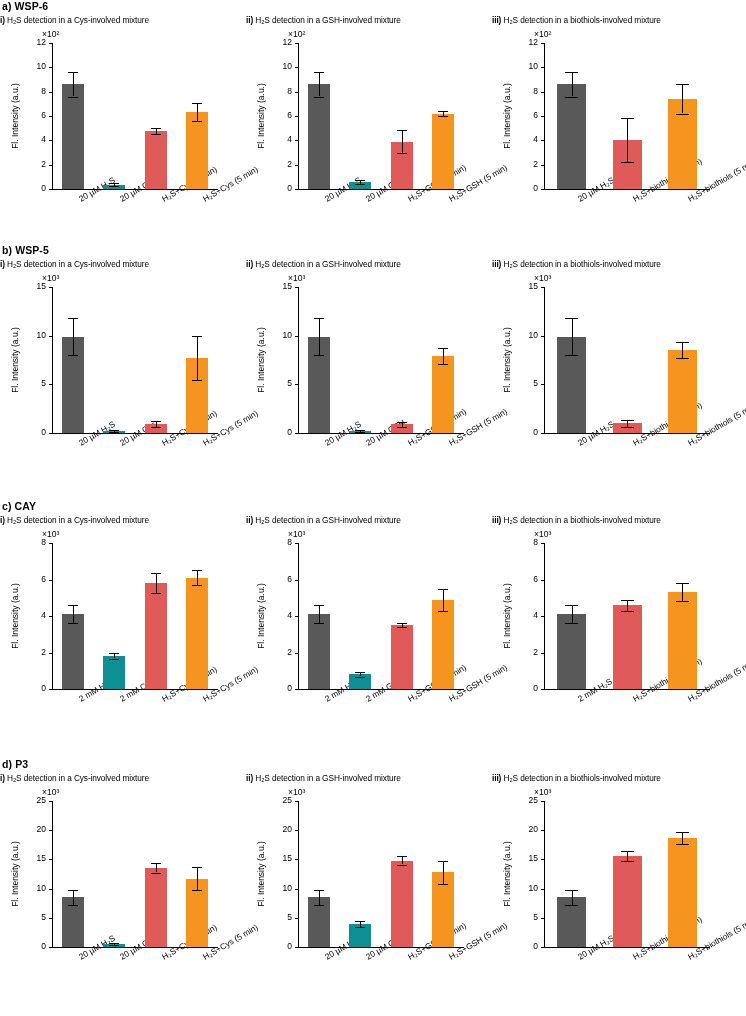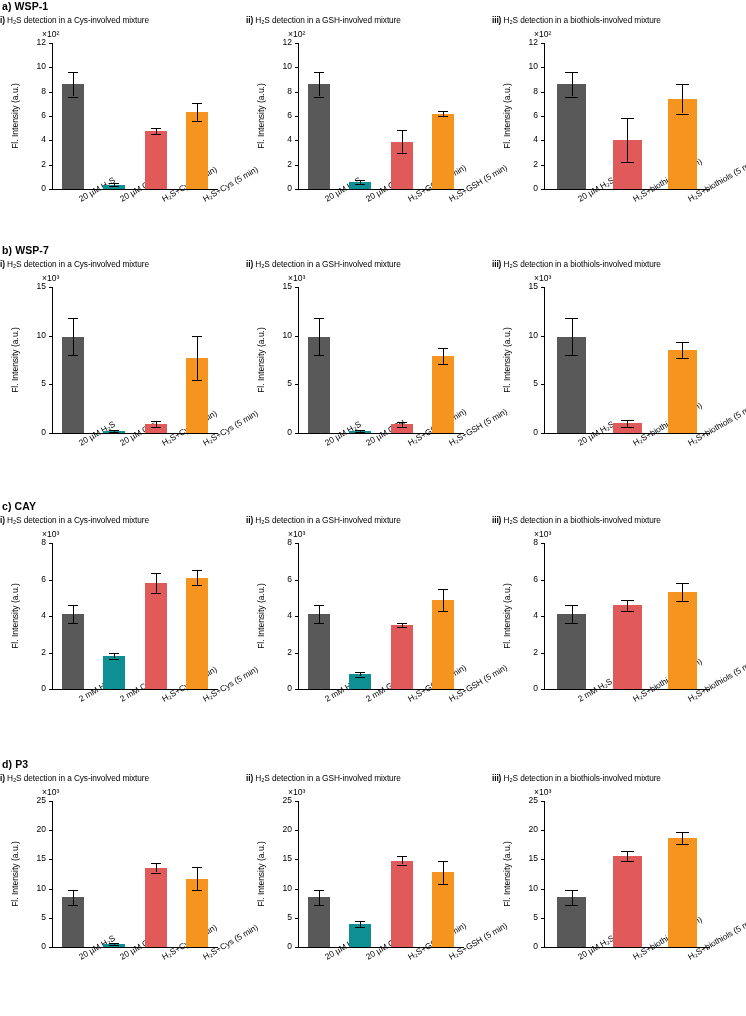--- a/index.html
+++ b/index.html
@@ -48,21 +48,21 @@
     transform-origin: 0 0;
     transform: rotate(-30deg);
     text-align: right;
   }
 </style>
 </head>
 <body>
 
 <div id="page">
     <div class="section" style="position: absolute; left: 0px; top: 0px; width: 746px;">
-      <div class="section-title">a) WSP-1</div>
+      <div class="section-title">a) WSP-6</div>
       <div class="panel" style="position: absolute; left: 0px; top: 15px; width: 246px; height: 225px;">
         <div class="panel-title"><b>i)</b><span> H₂S detection in a Cys-involved mixture</span></div>
         <div class="plotwrap" style="position: absolute; left: 0px; top: 14px; width: 246px; height: 200px;">
           <div class="exp" style="left: 42px; top: 0px;">×10²</div>
           <div class="ylabel" style="left: 10px; top: 160px; width: 146px; text-align: center;">Fl. Intensity (a.u.)</div>
           <div class="axis-line" style="left: 52px; top: 14px; width: 1px; height: 146px;"></div>
           <div class="axis-line" style="left: 52px; top: 160px; width: 166px; height: 1px;"></div>
           <div class="axis-line" style="left: 49px; top: 160px; width: 3px; height: 1px;"></div>
           <div class="ticklabel" style="left: 18px; width: 28px; top: 154px;">0</div>
           <div class="axis-line" style="left: 49px; top: 136px; width: 3px; height: 1px;"></div>
@@ -175,21 +175,21 @@
           <div class="xlab" style="left: 139px; top: 166px; transform: rotate(-30deg); transform-origin: 0px 0px;">H₂S+biothiols (0 min)</div>
           <div style="position: absolute; left: 176px; top: 70px; width: 29px; height: 90.0333px; background: rgb(245, 148, 31);"></div>
           <div style="position: absolute; left: 190px; top: 55px; width: 1px; height: 29.2px; background: rgb(0, 0, 0);"></div>
           <div style="position: absolute; left: 184px; top: 55px; width: 13px; height: 1px; background: rgb(0, 0, 0);"></div>
           <div style="position: absolute; left: 184px; top: 85px; width: 13px; height: 1px; background: rgb(0, 0, 0);"></div>
           <div class="xlab" style="left: 194px; top: 166px; transform: rotate(-30deg); transform-origin: 0px 0px;">H₂S+biothiols (5 min)</div>
         </div>
       </div>
     </div>
     <div class="section" style="position: absolute; left: 0px; top: 244px; width: 746px;">
-      <div class="section-title">b) WSP-7</div>
+      <div class="section-title">b) WSP-5</div>
       <div class="panel" style="position: absolute; left: 0px; top: 15px; width: 246px; height: 225px;">
         <div class="panel-title"><b>i)</b><span> H₂S detection in a Cys-involved mixture</span></div>
         <div class="plotwrap" style="position: absolute; left: 0px; top: 14px; width: 246px; height: 200px;">
           <div class="exp" style="left: 42px; top: 0px;">×10³</div>
           <div class="ylabel" style="left: 10px; top: 160px; width: 146px; text-align: center;">Fl. Intensity (a.u.)</div>
           <div class="axis-line" style="left: 52px; top: 14px; width: 1px; height: 146px;"></div>
           <div class="axis-line" style="left: 52px; top: 160px; width: 166px; height: 1px;"></div>
           <div class="axis-line" style="left: 49px; top: 160px; width: 3px; height: 1px;"></div>
           <div class="ticklabel" style="left: 18px; width: 28px; top: 154px;">0</div>
           <div class="axis-line" style="left: 49px; top: 111px; width: 3px; height: 1px;"></div>

